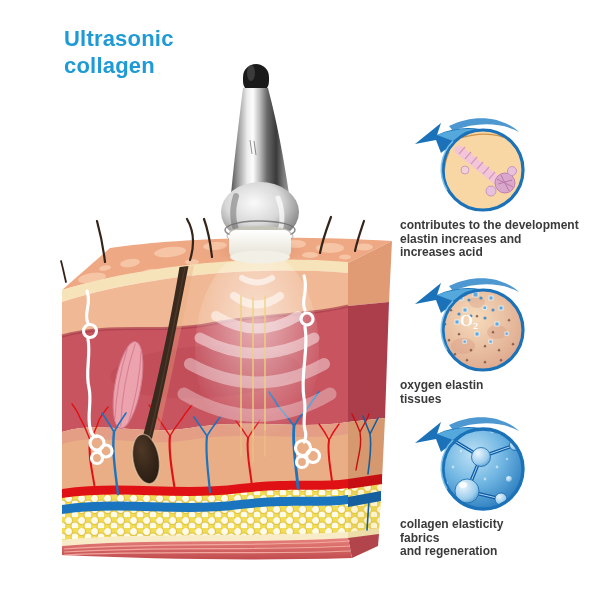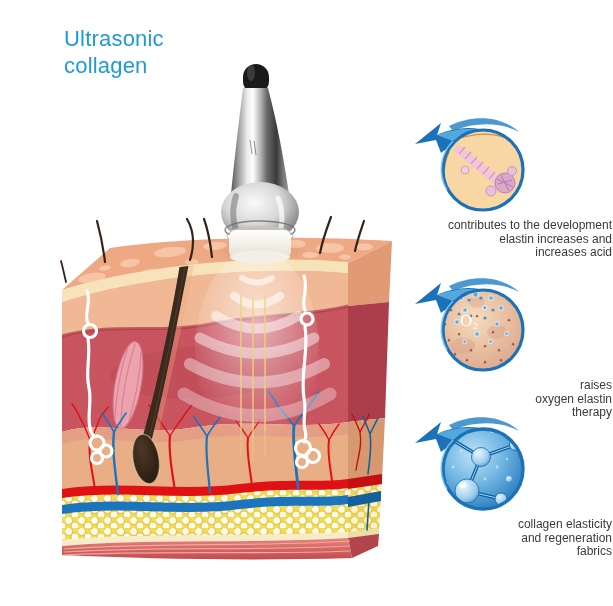--- a/index.html
+++ b/index.html
@@ -1,23 +1,23 @@
 <!DOCTYPE html>
 <html><head>
 <meta charset="utf-8">
 <style>
   html,body{margin:0;padding:0;background:#fff;}
   .page{position:relative;width:613px;height:606px;background:#ffffff;overflow:hidden;
-        font-family:"Liberation Sans",sans-serif;}
+        font-family:"Liberation Sans",sans-serif;font-weight:bold;}
   .title{position:absolute;left:64px;top:26px;font-size:22px;line-height:1.22;
          color:#1E9AD6;letter-spacing:.2px;}
   .main-art{position:absolute;left:0;top:0;width:613px;height:606px;}
   .callout{position:absolute;left:400px;width:212px;display:flex;flex-direction:column;align-items:stretch;}
   .callout .icon-svg{display:block;margin-left:1px;}
-  .caption{margin-top:3px;text-align:right;font-size:12px;line-height:13.5px;color:#3A3A3A;}
+  .caption{margin-top:3px;text-align:left;font-size:12px;line-height:13.5px;color:#3A3A3A;}
   #c1{top:110px}#c2{top:270px}#c3{top:409px}
 </style>
 </head>
 <body>
 
 <div class="page">
 
   <div class="title">
     <div>Ultrasonic</div>
     <div>collagen</div>
@@ -326,23 +326,22 @@
           <rect x="43" y="53" width="2.2" height="2.2" transform="rotate(45 44 54)"></rect>
           <rect x="53" y="83" width="2.2" height="2.2" transform="rotate(45 54 84)"></rect>
           <rect x="75" y="45" width="2.2" height="2.2" transform="rotate(45 76 46)"></rect>
         </g>
         <text x="68" y="56" text-anchor="middle" fill="#FFFFFF" font-family="Liberation Serif, serif" font-size="17">O₂</text>
       </g>
       <circle cx="82" cy="60" r="40" fill="none" stroke="#1B72B8" stroke-width="3.2"></circle>
       <path d="M46,80 A40,40 0 0,1 52,31" stroke="#7EC4EC" stroke-width="1.6" fill="none" opacity="0.9"></path>
     </svg>
     <div class="caption">
-      <div>raises</div>
       <div>oxygen elastin</div>
-      <div>therapy</div>
+      <div>tissues</div>
     </div>
   </div>
 
   <div class="callout" id="c3">
     <svg class="icon-svg" width="150" height="106" viewBox="0 0 150 106">
       <defs>
         <clipPath id="cc3">
             <circle cx="82" cy="60" r="40"></circle>
           </clipPath>
         <radialGradient id="molbg" cx="0.38" cy="0.32" r="0.95">
@@ -386,18 +385,18 @@
           <circle cx="60" cy="42" r="1.2"></circle>
             <circle cx="84" cy="70" r="1.4"></circle>
             <circle cx="46" cy="74" r="1.2"></circle>
         </g>
       </g>
       <circle cx="82" cy="60" r="40" fill="none" stroke="#1B72B8" stroke-width="3.4"></circle>
       <path d="M46,80 A40,40 0 0,1 52,31" stroke="#7EC4EC" stroke-width="1.6" fill="none" opacity="0.9"></path>
     </svg>
     <div class="caption">
       <div>collagen elasticity</div>
+      <div>fabrics</div>
       <div>and regeneration</div>
-      <div>fabrics</div>
     </div>
   </div>
 
 </div>
 
 </body></html>

